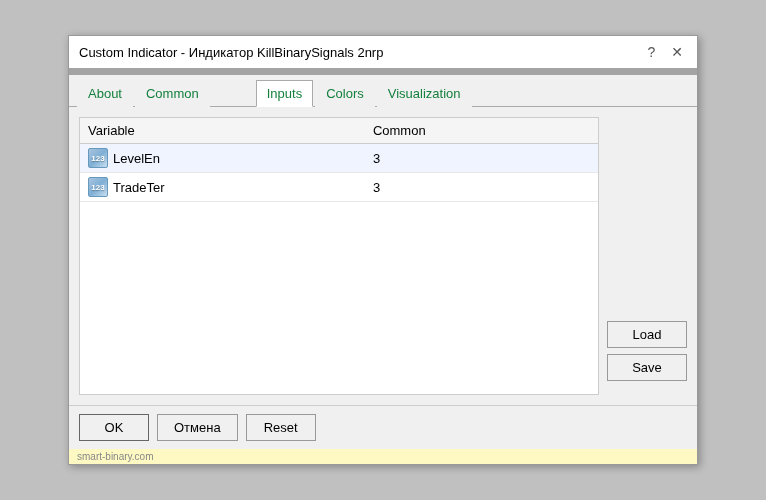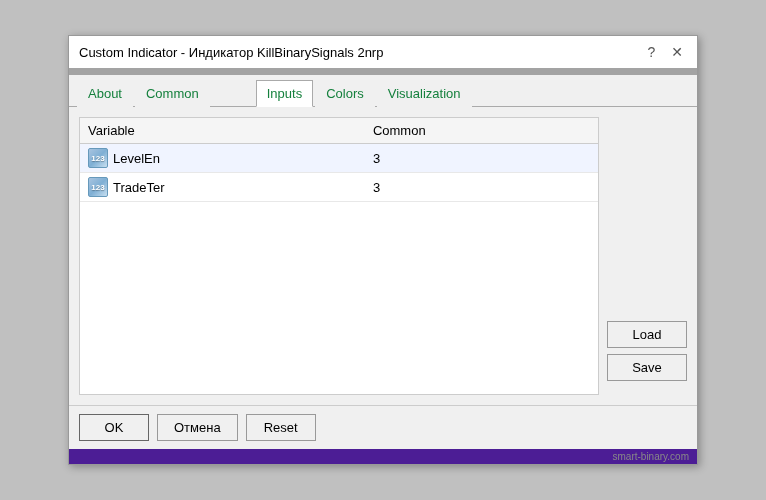--- a/index.html
+++ b/index.html
@@ -171,23 +171,22 @@
       min-width: 70px;
       text-align: center;
     }
     .bottom-btn.ok-btn {
       border: 1px solid #666;
     }
 
     .watermark {
       font-size: 10px;
       color: #888;
-      text-align: right;
       padding: 2px 8px 2px;
-      background: #4c1d95;
+      background: #fef9c3;
     }
   </style>
 </head>
 <body>
 
 <div class="window">
 
   <div class="title-bar">
     <span class="title-bar-title">Custom Indicator - Индикатор KillBinarySignals 2nrp</span>
     <div class="title-bar-controls">

